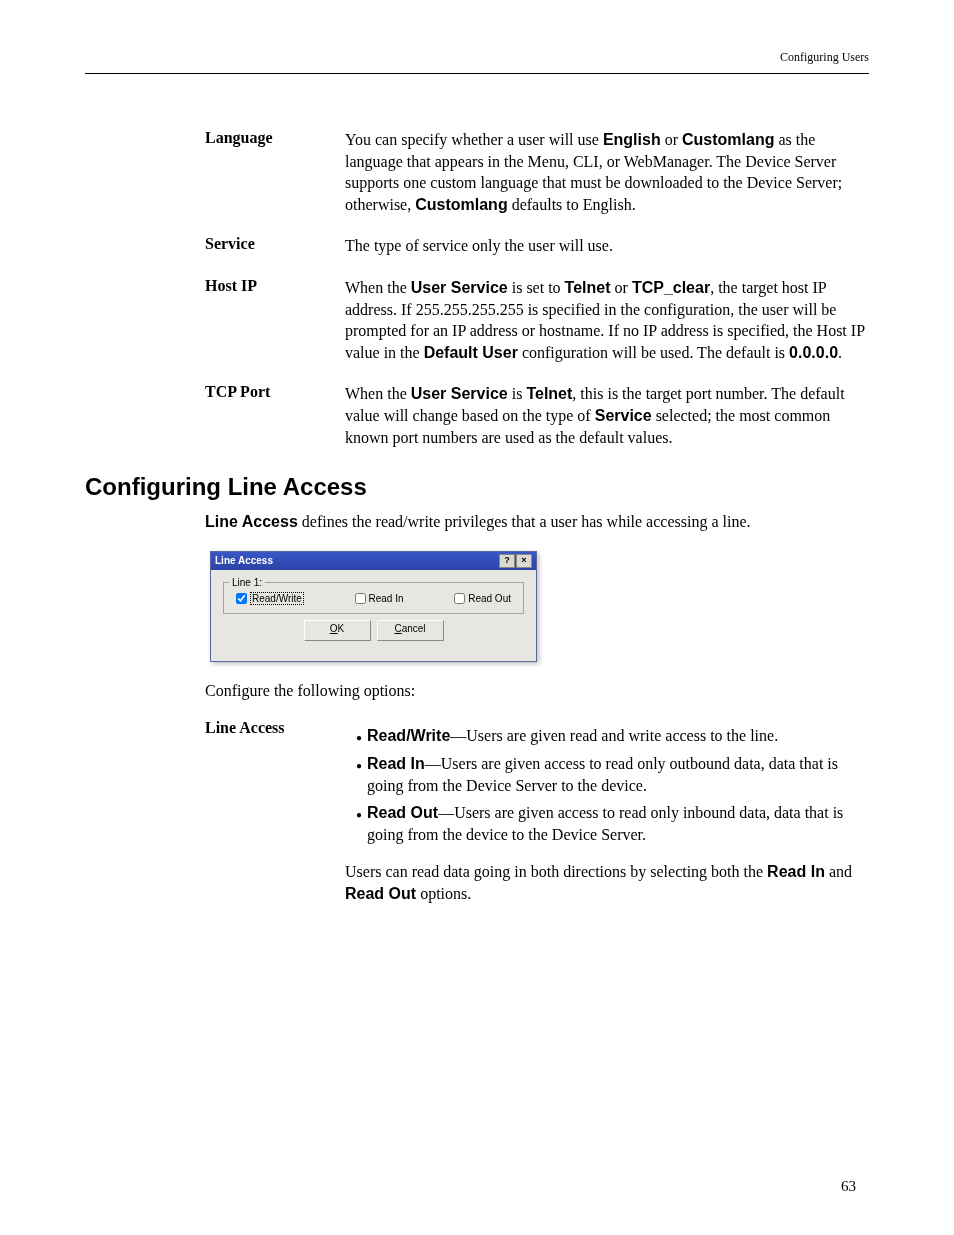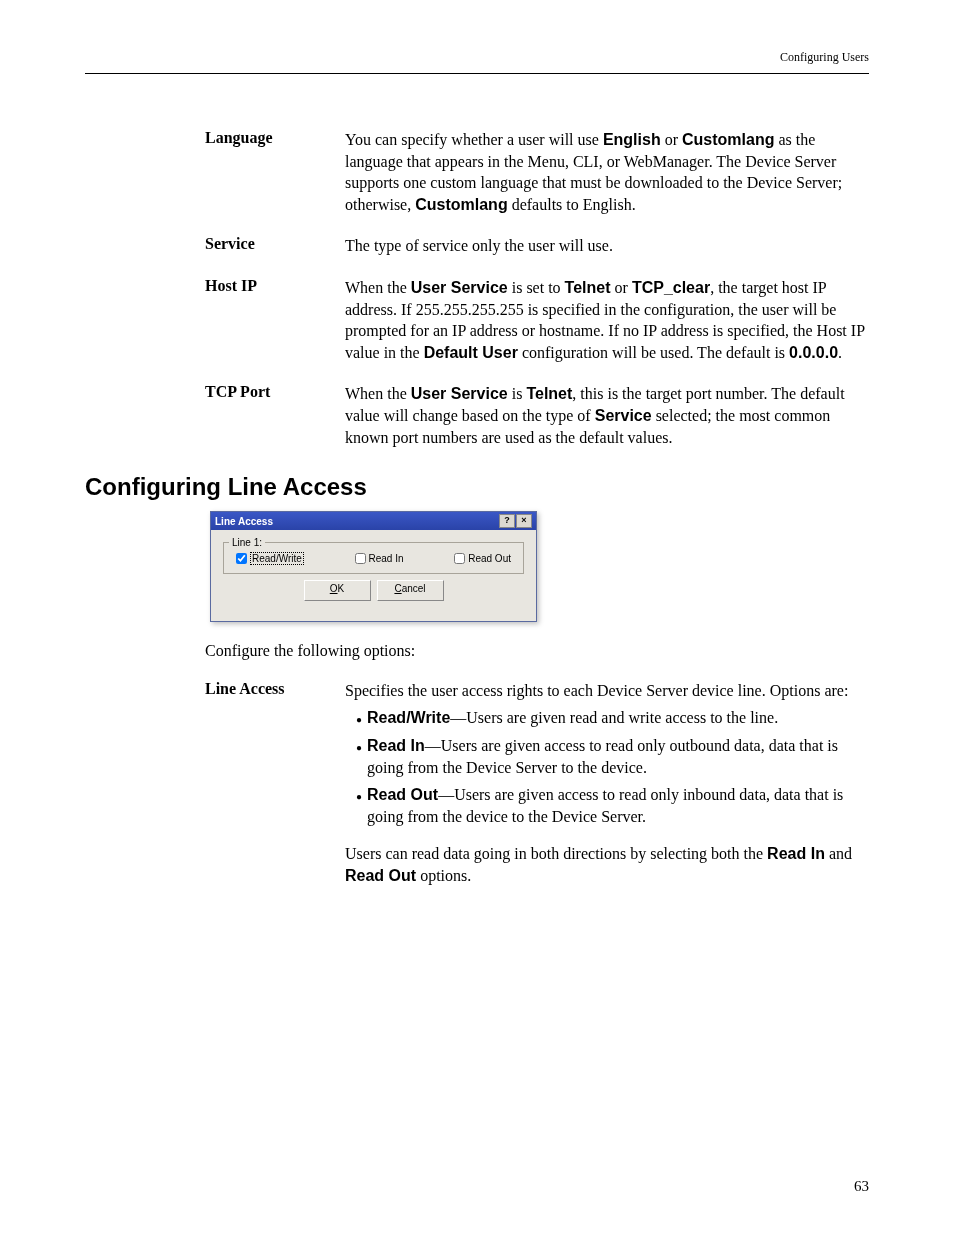--- a/index.html
+++ b/index.html
@@ -160,21 +160,21 @@
     line-height: 1.35;
   }
   .bullet-list li::marker {
     color: #000;
     content: "●  ";
     font-size: 10px;
   }
   .pg-num {
     position: absolute;
     bottom: 40px;
-    right: 85px;
+    right: 98px;
     font-size: 15px;
   }
   b.sans { font-family: Arial, Helvetica, sans-serif; font-weight: bold; }
 </style>
 </head>
 <body>
 
 <div class="page">
 
   <div class="header-right">Configuring Users</div>
@@ -194,20 +194,21 @@
         <div class="def-desc">When the <b class="sans">User Service</b> is set to <b class="sans">Telnet</b> or <b class="sans">TCP_clear</b>, the target host IP address. If 255.255.255.255 is specified in the configuration, the user will be prompted for an IP address or hostname. If no IP address is specified, the Host IP value in the <b class="sans">Default User</b> configuration will be used. The default is <b class="sans">0.0.0.0</b>.</div>
       </div>
       <div class="def-row">
         <div class="def-label">TCP Port</div>
         <div class="def-desc">When the <b class="sans">User Service</b> is <b class="sans">Telnet</b>, this is the target port number. The default value will change based on the type of <b class="sans">Service</b> selected; the most common known port numbers are used as the default values.</div>
       </div>
     </div>
 
   <div class="h2-like">Configuring Line Access</div>
 
+  <div class="intro-line" id="intro-line"><b class="sans">Line Access</b> defines the read/write privileges that a user has while accessing a line.</div>
 
   <div class="dialog-wrap">
     <div class="dialog">
       <div class="dialog-titlebar">
         <span class="title-text">Line Access</span>
         <div class="dialog-title-btns">
           <div class="dialog-title-btn">?</div>
           <div class="dialog-title-btn">×</div>
         </div>
       </div>
@@ -236,21 +237,20 @@
       </div>
     </div>
   </div>
 
   <div class="intro-line">Configure the following options:</div>
 
   <div class="def-table">
     <div class="def-row">
       <div class="def-label">Line Access</div>
       <div class="def-desc">
-        <span>Specifies the user access rights to each Device Server device line. Options are:</span>
         <ul class="bullet-list" id="bullets">
             <li><b class="sans">Read/Write</b>—Users are given read and write access to the line.</li>
             <li><b class="sans">Read In</b>—Users are given access to read only outbound data, data that is going from the Device Server to the device.</li>
             <li><b class="sans">Read Out</b>—Users are given access to read only inbound data, data that is going from the device to the Device Server.</li>
           </ul>
         <div id="la-tail">Users can read data going in both directions by selecting both the <b class="sans">Read In</b> and <b class="sans">Read Out</b> options.</div>
       </div>
     </div>
   </div>
 

